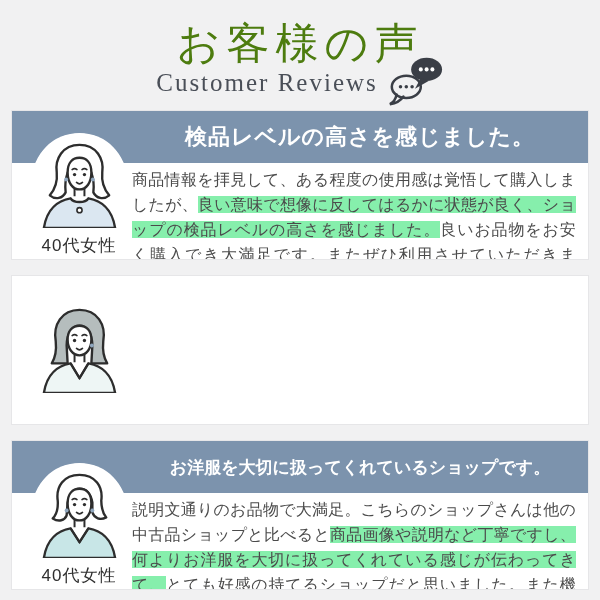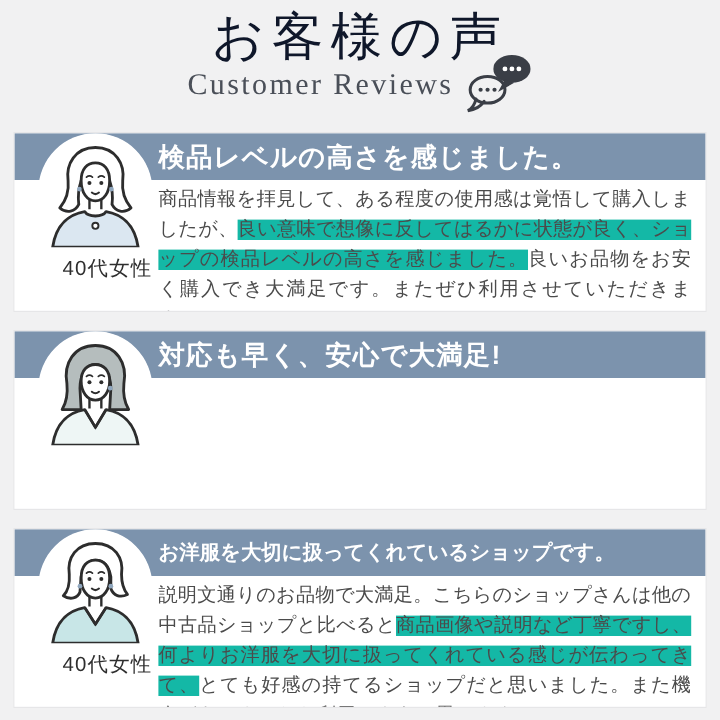--- a/index.html
+++ b/index.html
@@ -8,26 +8,26 @@
     width: 600px; height: 600px;
     background: #f1f1f2;
     font-family: "Liberation Sans", "DejaVu Sans", sans-serif;
     color: #4b4b4b;
     overflow: hidden;
   }
 
   
   .hero { height: 110px; text-align: center; position: relative; }
   .hero h1 {
-    margin: 0; padding-top: 8px;
+    margin: 0; padding-top: 20px;
     font-family: "Liberation Serif", "DejaVu Serif", serif;
     font-weight: 500;
     font-size: 43px; line-height: 1.1;
     letter-spacing: 6px;
-    color: #0f172a;
+    color: #4d7c0f;
   }
   .sub-row {
     display: flex; justify-content: center; align-items: flex-start;
     margin-top: 1px; height: 42px;
   }
   .subtitle {
     font-family: "Liberation Serif", "DejaVu Serif", serif;
     font-size: 25px; letter-spacing: 2px;
     color: #4a4f58; line-height: 30px;
   }
@@ -36,55 +36,55 @@
   
   .card {
     position: relative;
     width: 578px; height: 150px;
     margin: 0 auto 15px auto;
     background: #ffffff;
     border: 1px solid #e6e6e8;
     overflow: hidden;
   }
   .bar {
-    height: 39px; background: #7c93ad;
-    display: flex; align-items: center;
+    height: 52px; background: #7c93ad;
+    display: flex; align-items: center; justify-content: center;
   }
   .bar-title {
     margin: 0 0 0 120px;
     color: #ffffff;
     font-size: 22px; font-weight: bold;
     letter-spacing: 1px;
     white-space: nowrap;
   }
   .bar-title.tight { font-size: 17px; letter-spacing: 0; }
 
   .avatar-wrap {
-    position: absolute; left: 19px; top: 0;
-    width: 96px; text-align: right; z-index: 2;
+    position: absolute; left: 19px; top: 22px;
+    width: 96px; text-align: center; z-index: 2;
   }
   .avatar {
     width: 95px; height: 95px; border-radius: 50%;
     background: #ffffff; margin: 0 auto;
   }
   .avatar svg { display: block; }
   .reviewer {
     margin-top: 6px;
     font-size: 17px; font-weight: 500;
     letter-spacing: 1px; color: #2e2e2e;
   }
 
   .body-text {
     margin: 4px 12px 0 120px;
     font-size: 16px; line-height: 25px;
     letter-spacing: 0.2px;
     color: #4b4b4b;
     text-align: justify;
   }
-  .hl { background: #14b8a6; }
+  .hl { background: #86efac; }
 </style>
 </head>
 <body>
 
 <div class="page">
 
   <header class="hero">
     <h1>お客様の声</h1>
     <div class="sub-row">
       <span class="subtitle">Customer Reviews</span>
@@ -126,23 +126,20 @@
           <path d="M12 96 C15 76 27 68 39 66 C42 71 54 71 57 66 C69 68 81 76 84 96 Z" fill="#dbe7f1" stroke="#2d2d2d" stroke-width="2.4" stroke-linejoin="round"></path>
           <circle cx="48" cy="78" r="2.6" fill="#ffffff" stroke="#2d2d2d" stroke-width="1.6"></circle>
         </svg>
       </div>
       <div class="reviewer">40代女性</div>
     </div>
     <p class="body-text"><span>商品情報を拝見して、ある程度の使用感は覚悟して購入しましたが、</span><span class="hl">良い意味で想像に反してはるかに状態が良く、ショップの検品レベルの高さを感じました。</span><span>良いお品物をお安く購入でき大満足です。またぜひ利用させていただきます。</span></p>
   </section>
 
   <section class="card">
-    <div class="bar">
-      <h2 class="bar-title">対応も早く、安心で大満足!</h2>
-    </div>
     <div class="avatar-wrap">
       <div class="avatar">
         <svg width="95" height="95" viewBox="0 0 96 96">
           <circle cx="48" cy="48" r="47.5" fill="#ffffff"></circle>
           <path d="M48 12 C30 12 21 27 24 44 C25 54 23 61 20 66 L36 66 L35 48 C35 36 41 28 48 28 C55 28 61 36 61 48 L60 66 L76 66 C73 61 71 54 72 44 C75 27 66 12 48 12 Z" fill="#b5bdbd" stroke="#2d2d2d" stroke-width="2.4" stroke-linejoin="round"></path>
           <path d="M36 42 C36 33 41 28 48 28 C55 28 60 33 60 42 C60 51 55 58 48 58 C41 58 36 51 36 42 Z" fill="#ffffff" stroke="#2d2d2d" stroke-width="2.4"></path>
           <circle cx="43" cy="43" r="1.7" fill="#2d2d2d"></circle>
           <circle cx="53" cy="43" r="1.7" fill="#2d2d2d"></circle>
           <path d="M40.5 38 q2.5 -2 5 0" fill="none" stroke="#2d2d2d" stroke-width="1.5" stroke-linecap="round"></path>
           <path d="M50.5 38 q2.5 -2 5 0" fill="none" stroke="#2d2d2d" stroke-width="1.5" stroke-linecap="round"></path>

